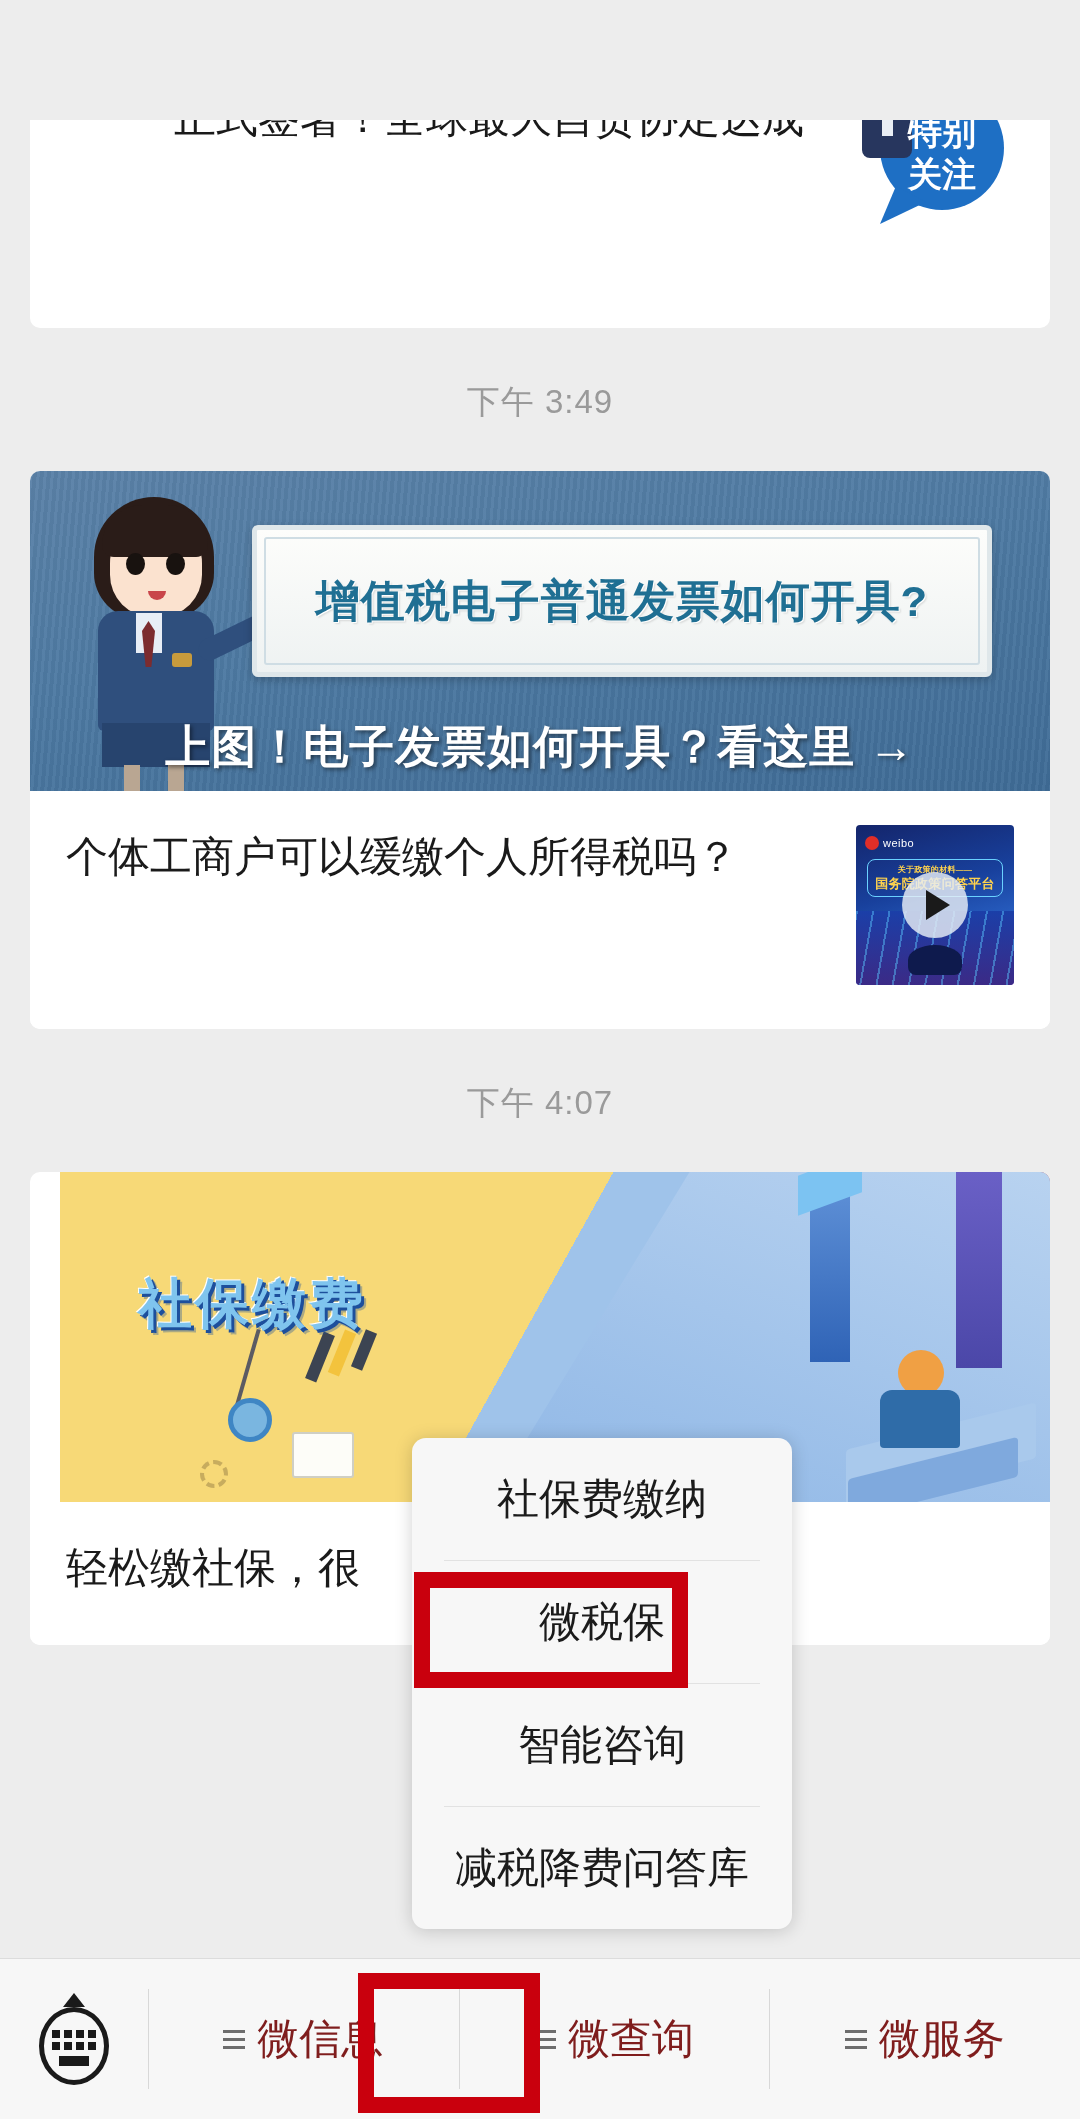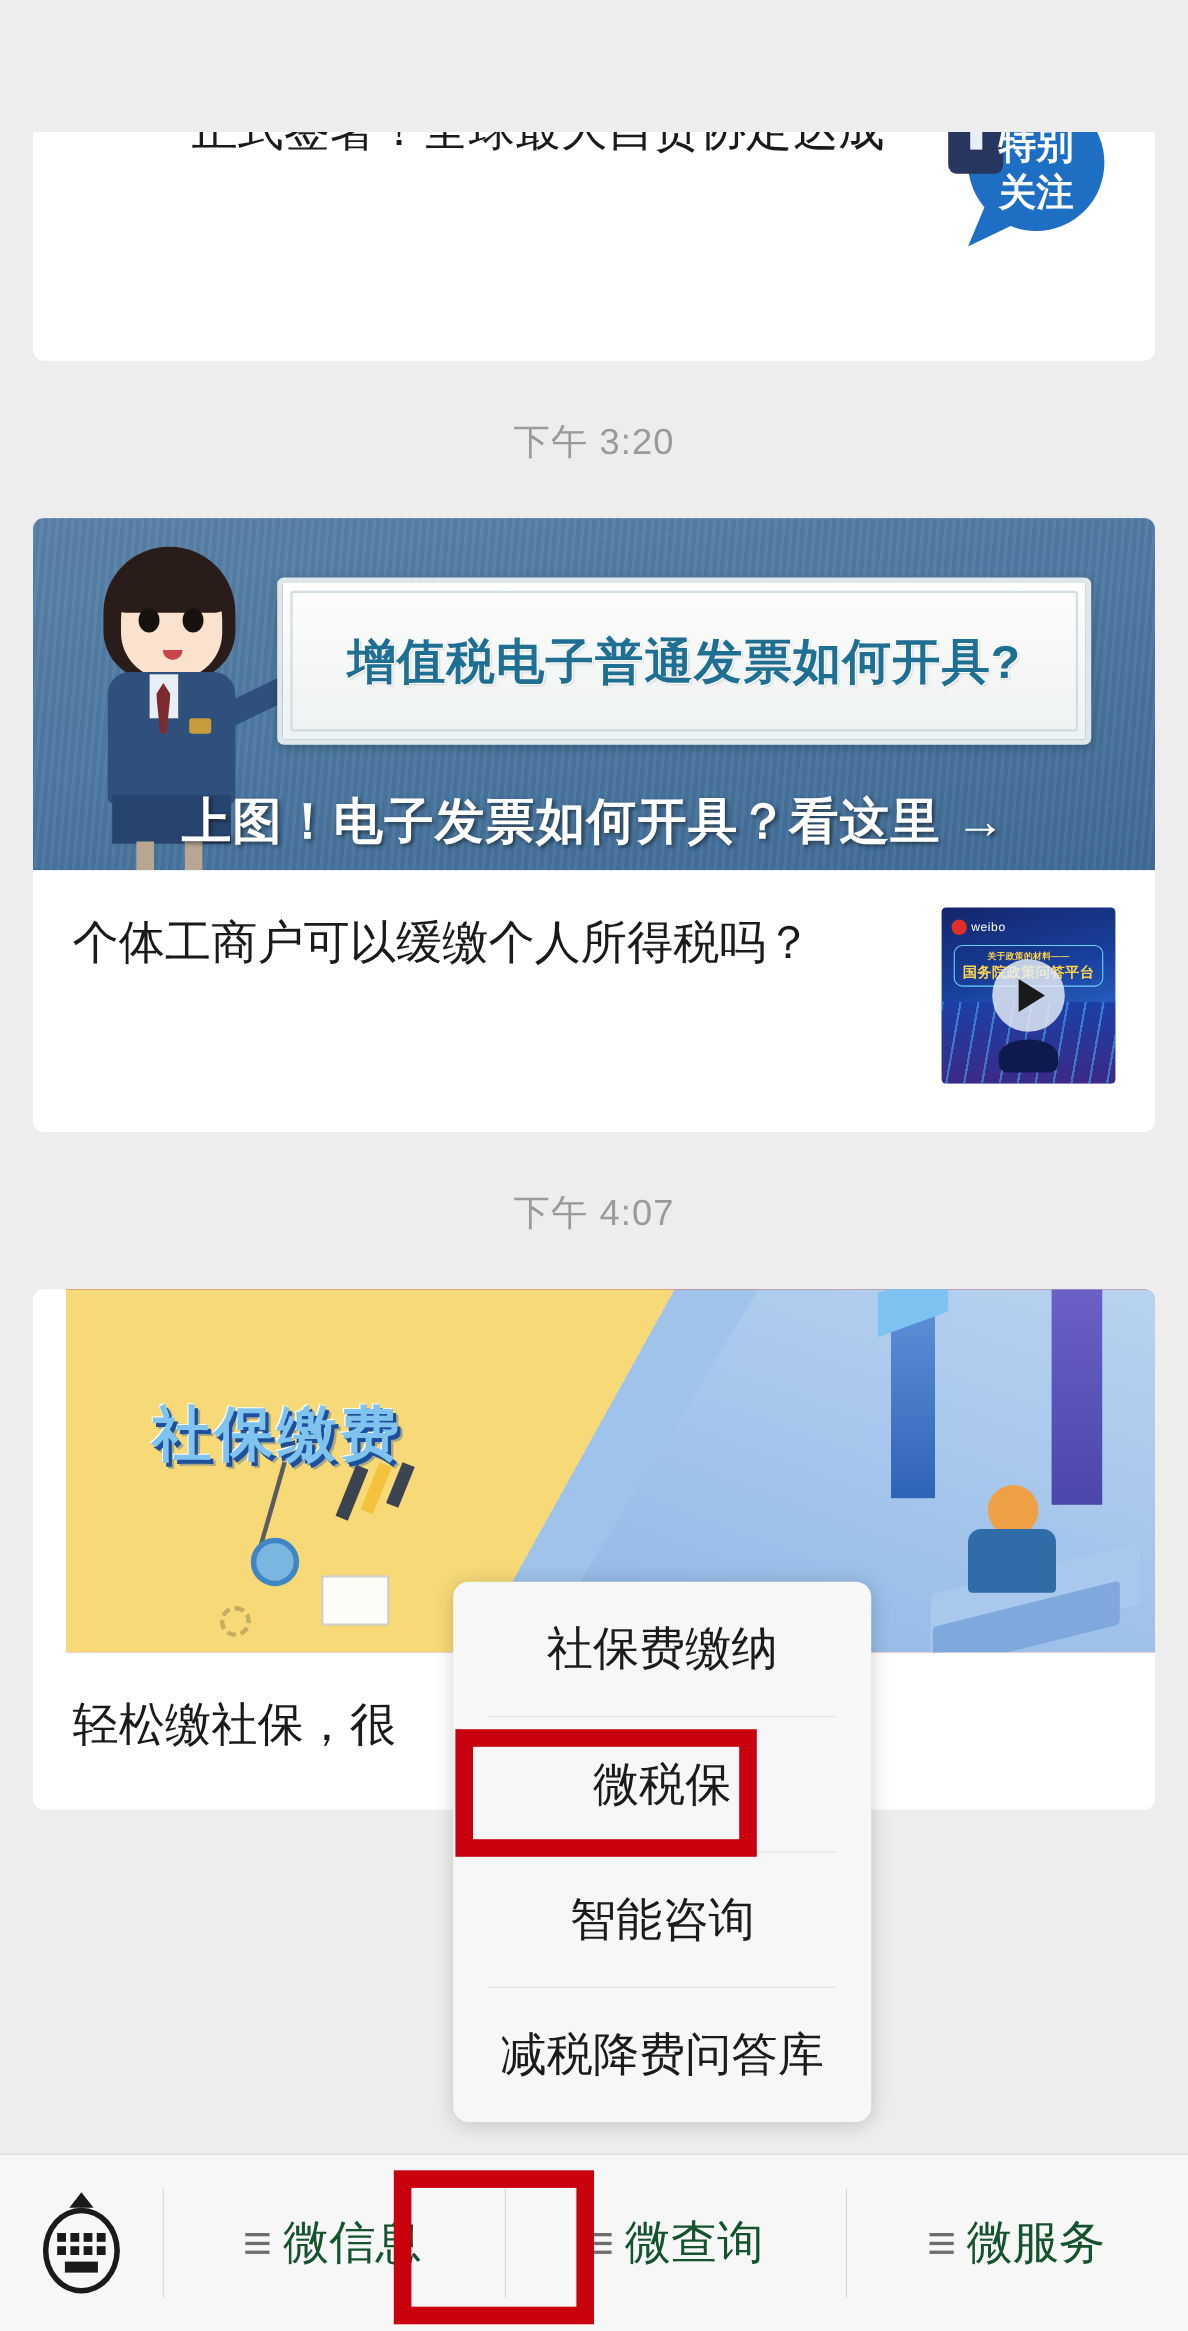--- a/index.html
+++ b/index.html
@@ -249,21 +249,21 @@
     position:absolute; left:50%; top:0; transform:translateX(-50%);
     width:0;height:0; border-left:11px solid transparent; border-right:11px solid transparent;
     border-bottom:14px solid #1a1a1a;
   }
   .kb-keys { position:absolute; left:19px; top:37px; width:44px; display:flex; flex-wrap:wrap; gap:4px; }
   .kb-keys i { width:8px; height:8px; background:#1a1a1a; display:block; }
   .kb-space { position:absolute; left:26px; top:63px; width:30px; height:10px; background:#1a1a1a; }
   .tabs { flex:1; display:flex; height:161px; }
   .tab {
     flex:1; display:flex; align-items:center; justify-content:center; gap:12px;
-    font-size:42px; color:#14532d; cursor:pointer; position:relative;
+    font-size:42px; color:#7f1d1d; cursor:pointer; position:relative;
   }
   .tab + .tab:before, .tabs .tab:first-child:before {
     content:""; position:absolute; left:0; top:30px; height:100px; width:1px; background:#d8d8d8;
   }
   .tab-lines { display:inline-flex; flex-direction:column; gap:5px; }
   .tab-lines i { display:block; width:22px; height:3px; background:#6d6d6d; }
   .tab-hl {
     position:absolute; left:358px; bottom:6px; width:182px; height:140px;
     border:16px solid #c9000d; z-index:55; pointer-events:none;
   }
@@ -286,21 +286,21 @@
           <circle cx="43" cy="12" r="16" fill="#f3cba6"></circle>
           <rect x="38" y="24" width="11" height="34" fill="#e9eef5"></rect>
           <ellipse cx="116" cy="22" rx="23" ry="15" fill="#e8b533"></ellipse>
           <ellipse cx="116" cy="22" rx="13" ry="8" fill="#d23f33"></ellipse>
           <text x="98" y="66" font-size="34" font-weight="bold" fill="#ffffff" text-anchor="middle" font-family="Liberation Sans, sans-serif">特别</text>
           <text x="98" y="108" font-size="34" font-weight="bold" fill="#ffffff" text-anchor="middle" font-family="Liberation Sans, sans-serif">关注</text>
         </svg>
       </div>
     </div>
 
-    <div class="tstamp">下午 3:20</div>
+    <div class="tstamp">下午 3:49</div>
 
     <div class="card banner-card">
       <div class="banner">
         <div class="banner-wood"></div>
         <div class="char">
           <div class="hair-back"></div>
             <div class="face"></div>
             <div class="bangs"></div>
           <div class="eye-l"></div>
             <div class="eye-r"></div>

